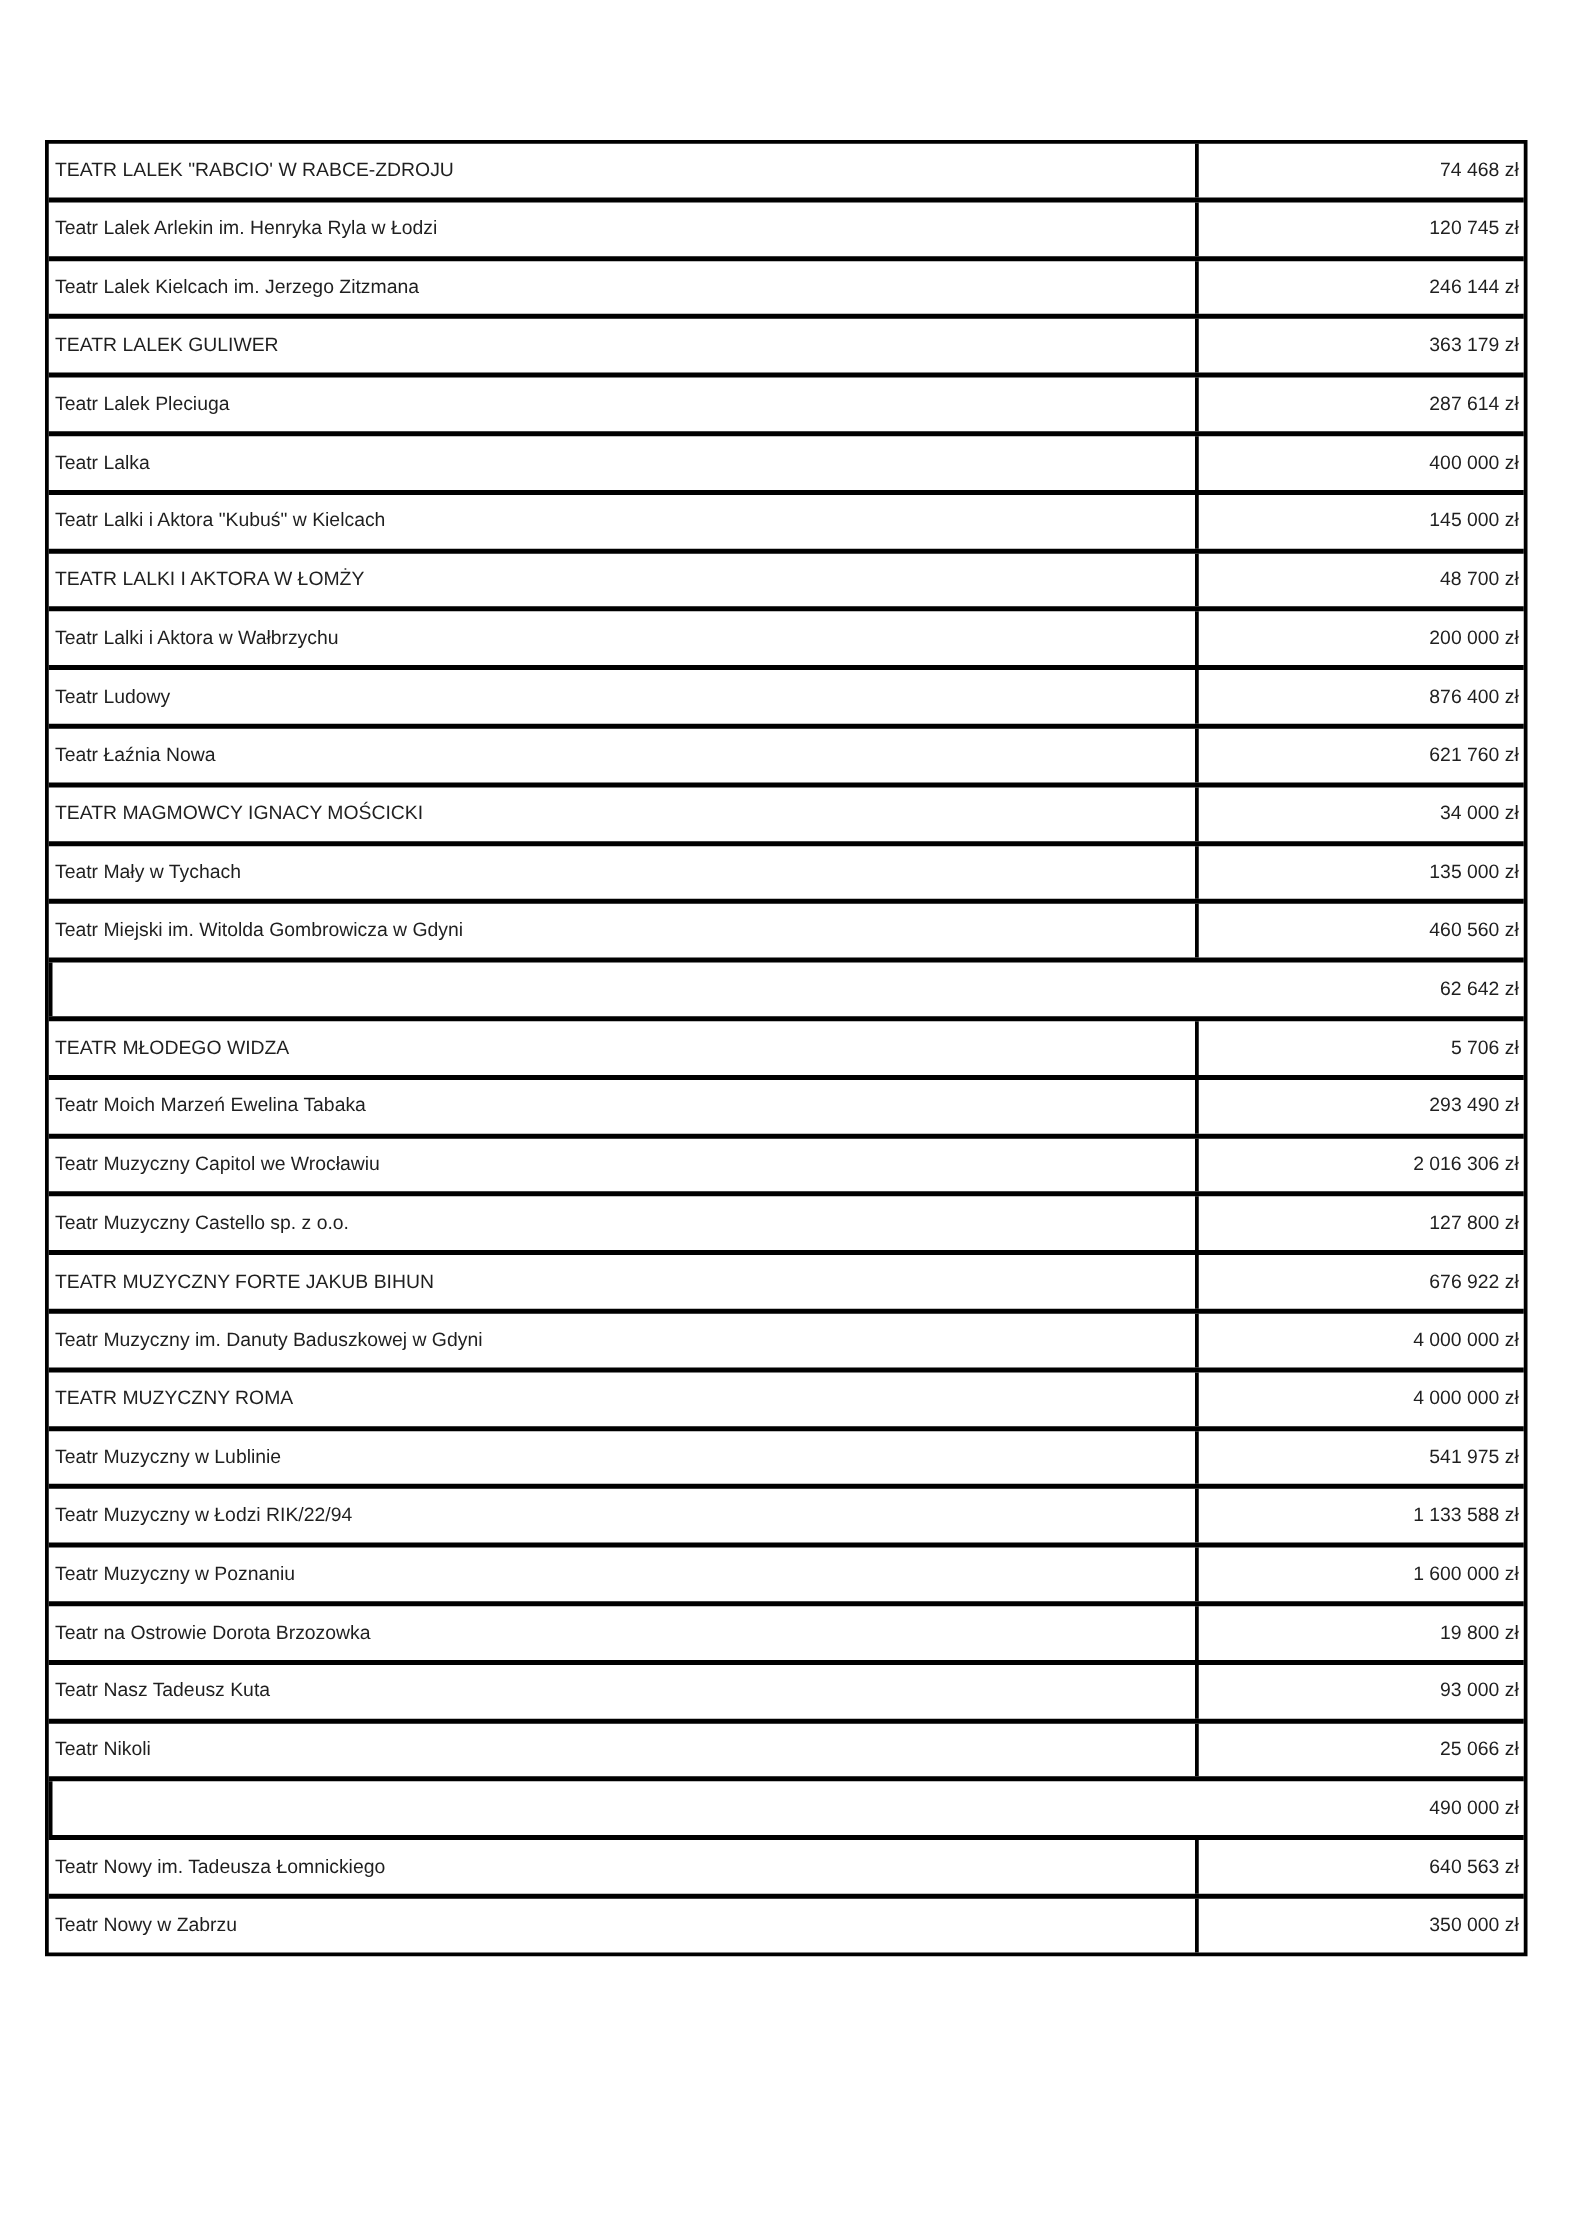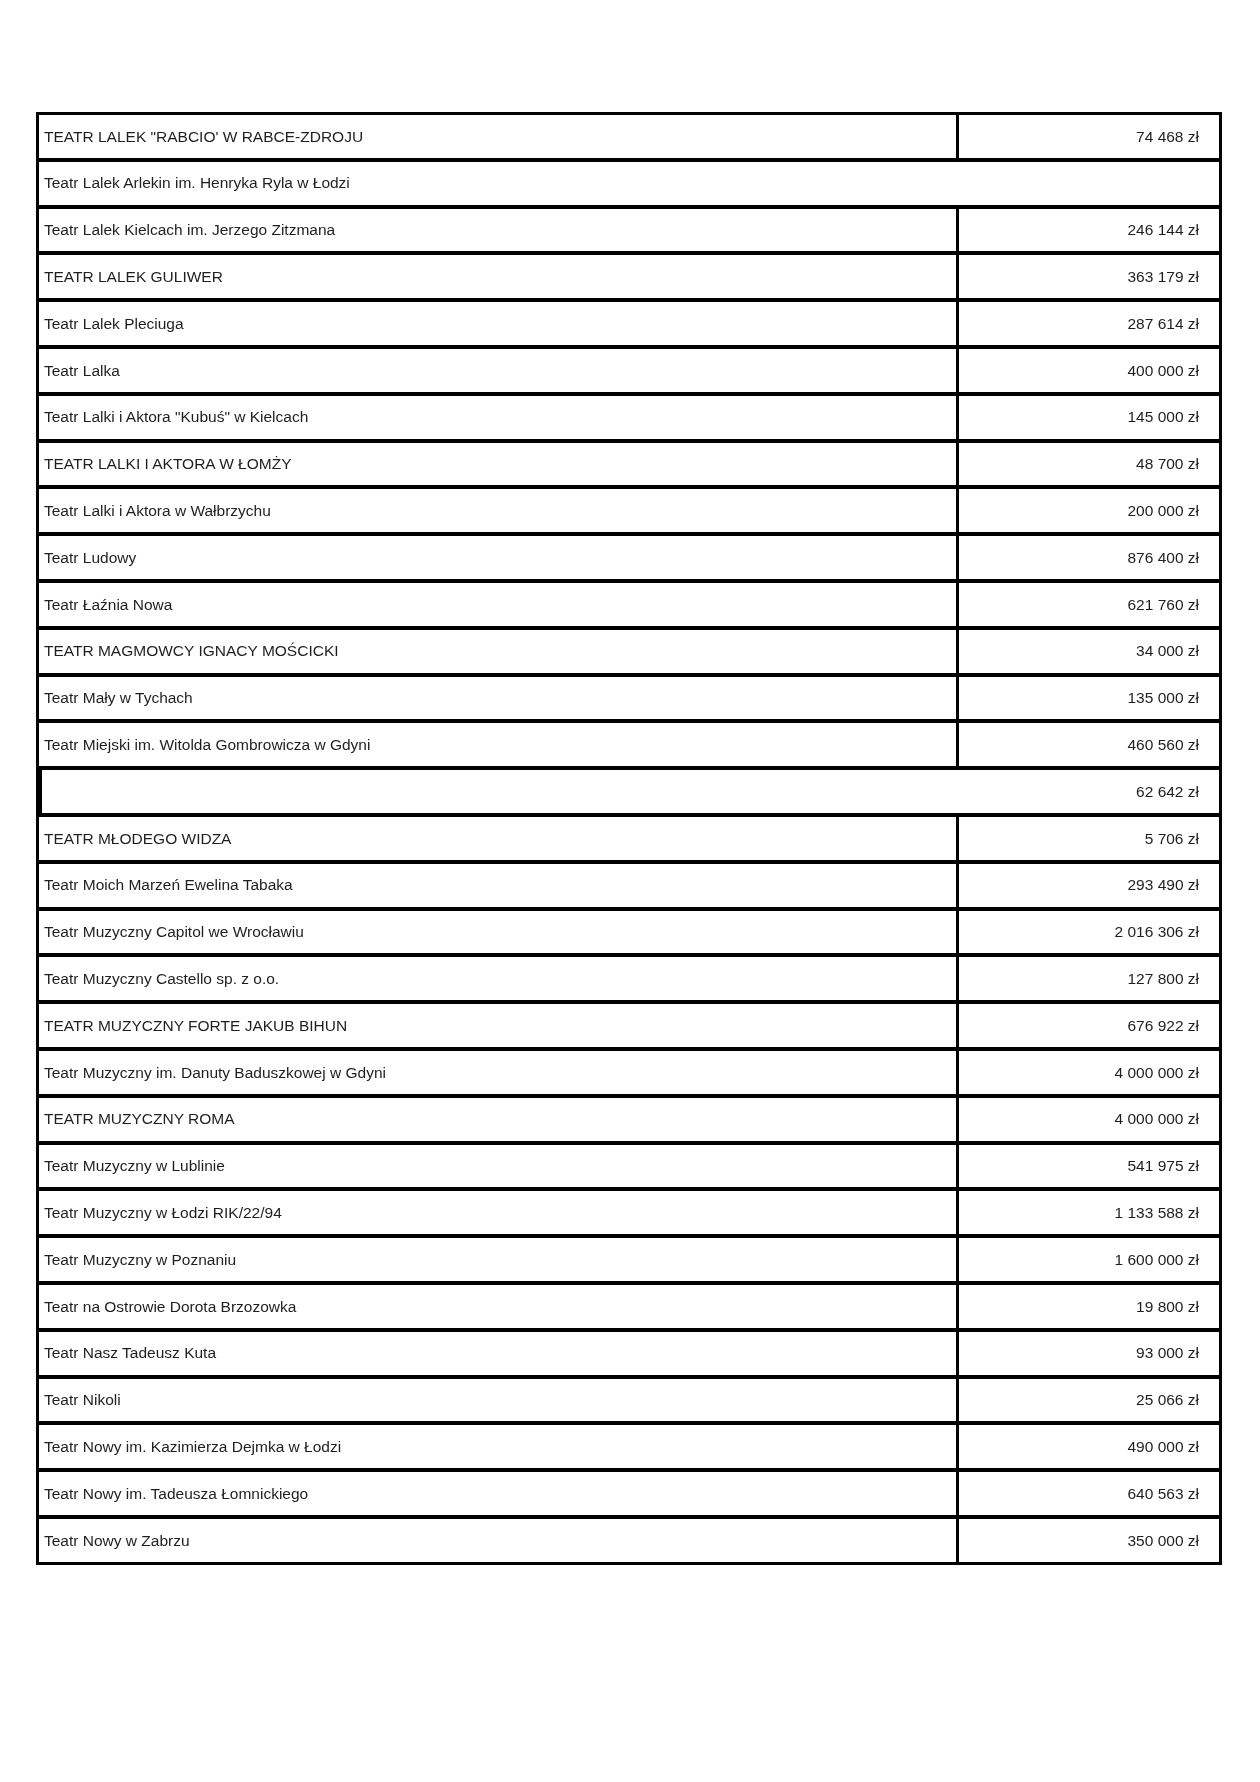--- a/index.html
+++ b/index.html
@@ -43,35 +43,36 @@
     overflow: hidden;
   }
   .cell.name {
     width: 917px;
     padding-left: 5px;
   }
   .cell.amount {
     flex: 1;
     border-left: 3px solid #000000;
     justify-content: flex-end;
-    padding-right: 20px;
+    padding-right: 4px;
   }
 </style>
 </head>
 <body>
 
 <div class="page">
   <div class="funding-table">
   <div class="row">
     <div class="cell name">TEATR LALEK "RABCIO' W RABCE-ZDROJU</div>
     <div class="cell amount">74 468 zł</div>
   </div>
 
   <div class="row">
     <div class="cell name">Teatr Lalek Arlekin im. Henryka Ryla w Łodzi</div>
+    <div class="cell amount">120 745 zł</div>
   </div>
 
   <div class="row">
     <div class="cell name">Teatr Lalek Kielcach im. Jerzego Zitzmana</div>
     <div class="cell amount">246 144 zł</div>
   </div>
 
   <div class="row">
     <div class="cell name">TEATR LALEK GULIWER</div>
     <div class="cell amount">363 179 zł</div>
@@ -192,21 +193,20 @@
     <div class="cell name">Teatr Nasz Tadeusz Kuta</div>
     <div class="cell amount">93 000 zł</div>
   </div>
 
   <div class="row">
     <div class="cell name">Teatr Nikoli</div>
     <div class="cell amount">25 066 zł</div>
   </div>
 
   <div class="row">
-    <div class="cell name">Teatr Nowy im. Kazimierza Dejmka w Łodzi</div>
     <div class="cell amount">490 000 zł</div>
   </div>
 
   <div class="row">
     <div class="cell name">Teatr Nowy im. Tadeusza Łomnickiego</div>
     <div class="cell amount">640 563 zł</div>
   </div>
 
   <div class="row">
     <div class="cell name">Teatr Nowy w Zabrzu</div>

